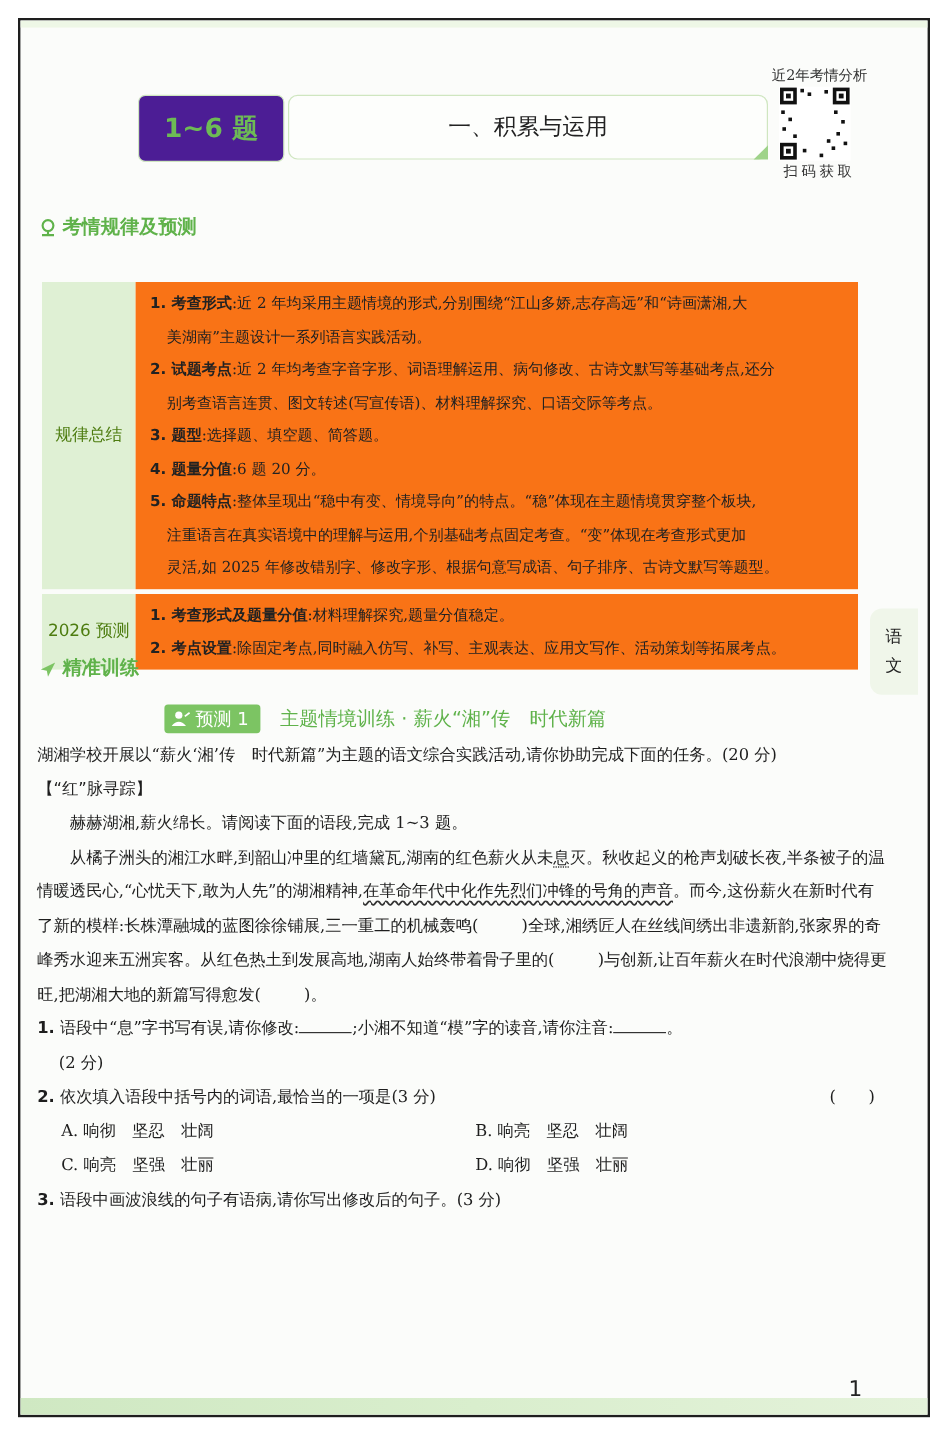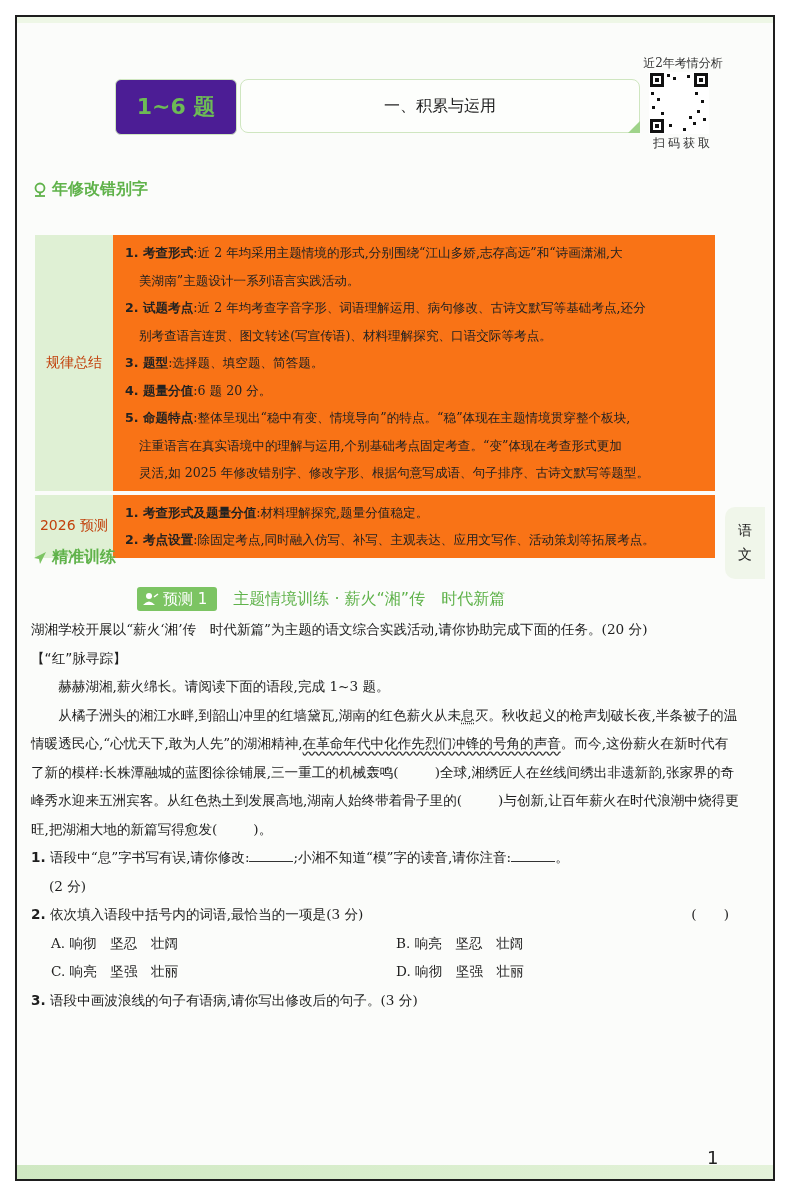--- a/index.html
+++ b/index.html
@@ -10,34 +10,34 @@
   .page-bottom-band { position:absolute; left:0; right:0; bottom:0; height:14px;
           background:linear-gradient(90deg,#cfe8c2,#d9eecd,#e4f2da); }
   .page-top-band { position:absolute; left:0; right:0; top:0; height:6px; background:#eef7e6; }
 
   
   .qnum-box { position:absolute; left:98px; top:62px; width:120px; height:54px; background:#4c1d95;
           border:1px solid #cfe6c0; border-radius:6px; display:flex; align-items:center; justify-content:center;
           font-family:"DejaVu Sans","Liberation Sans",sans-serif; font-weight:bold; font-size:22px; color:#6dbb55; }
   .title-box { position:absolute; left:223px; top:62px; width:398px; height:52px; background:#fdfefc;
           border:1px solid #cfe6c0; border-radius:8px; display:flex; align-items:center; justify-content:center;
-          font-family:"DejaVu Sans","Liberation Sans",sans-serif; font-size:16px; color:#222; }
+          font-family:"DejaVu Sans","Liberation Sans",sans-serif; font-size:19px; color:#222; }
   .title-box .corner { position:absolute; right:-1px; bottom:-1px; width:0; height:0;
           border-left:12px solid transparent; border-bottom:12px solid #9fd38a; }
   .qr-label-top { position:absolute; left:606px; top:38px; width:120px; text-align:center; font-size:12px; color:#333; }
   .qr { position:absolute; left:632px; top:55px; width:60px; height:62px; }
   .qr-label-bottom { position:absolute; left:606px; top:118px; width:120px; text-align:center; font-size:12px; color:#333; letter-spacing:3px; }
 
   .section-heading { position:absolute; font-family:"DejaVu Sans","Liberation Sans",sans-serif; font-size:16px; color:#5fb24a; font-weight:bold; display:flex; align-items:center; gap:5px; }
   .section-heading svg { display:block; }
 
   
   .summary { position:absolute; left:18px; top:218px; width:680px; }
   .srow { display:flex; }
-  .slabel { width:78px; background:#dff0d4; color:#c2410c; font-family:"DejaVu Sans","Liberation Sans",sans-serif;
+  .slabel { width:78px; background:#dff0d4; color:#4d7c0f; font-family:"DejaVu Sans","Liberation Sans",sans-serif;
             font-size:14px; display:flex; align-items:center; justify-content:center; flex-shrink:0; }
   .sbody { flex:1; background:#f97316; padding:4px 24px 4px 12px; font-size:12.6px; line-height:27.5px; }
   .srow + .srow { margin-top:4px; }
   .item .k { font-weight:bold; font-family:"DejaVu Sans","Liberation Sans",sans-serif; }
   .item .indent { padding-left:14px; }
 
   .side-tab { position:absolute; left:708px; top:490px; width:40px; height:72px; background:#f0f6ea;
               border-radius:10px 0 0 10px; display:flex; flex-direction:column; align-items:center; justify-content:center;
               font-family:"DejaVu Sans","Liberation Sans",sans-serif; font-size:14px; color:#222; gap:6px; }
 
@@ -103,21 +103,21 @@
     <ellipse cx="30" cy="30" rx="13" ry="22" fill="#fff"></ellipse>
   </svg>
   <div class="qr-label-bottom">扫码获取</div>
 
   <div class="section-heading" style="left:16px; top:162px;">
     <svg width="14" height="16" viewBox="0 0 14 16">
       <circle cx="7" cy="6" r="4.5" fill="none" stroke="#5fb24a" stroke-width="1.8"></circle>
       <path d="M2 14 h10" stroke="#5fb24a" stroke-width="1.8"></path>
       <path d="M7 10.5 v3" stroke="#5fb24a" stroke-width="1.8"></path>
     </svg>
-    <span>年修改错别字</span>
+    <span>考情规律及预测</span>
   </div>
 
   <div class="summary">
     <div class="srow">
       <div class="slabel">规律总结</div>
       <div class="sbody">
         <div class="item">
           <span class="k">1. 考查形式</span><span>:近 2 年均采用主题情境的形式,分别围绕“江山多娇,志存高远”和“诗画潇湘,大</span>
           <div class="indent">美湖南”主题设计一系列语言实践活动。</div>
         </div>

